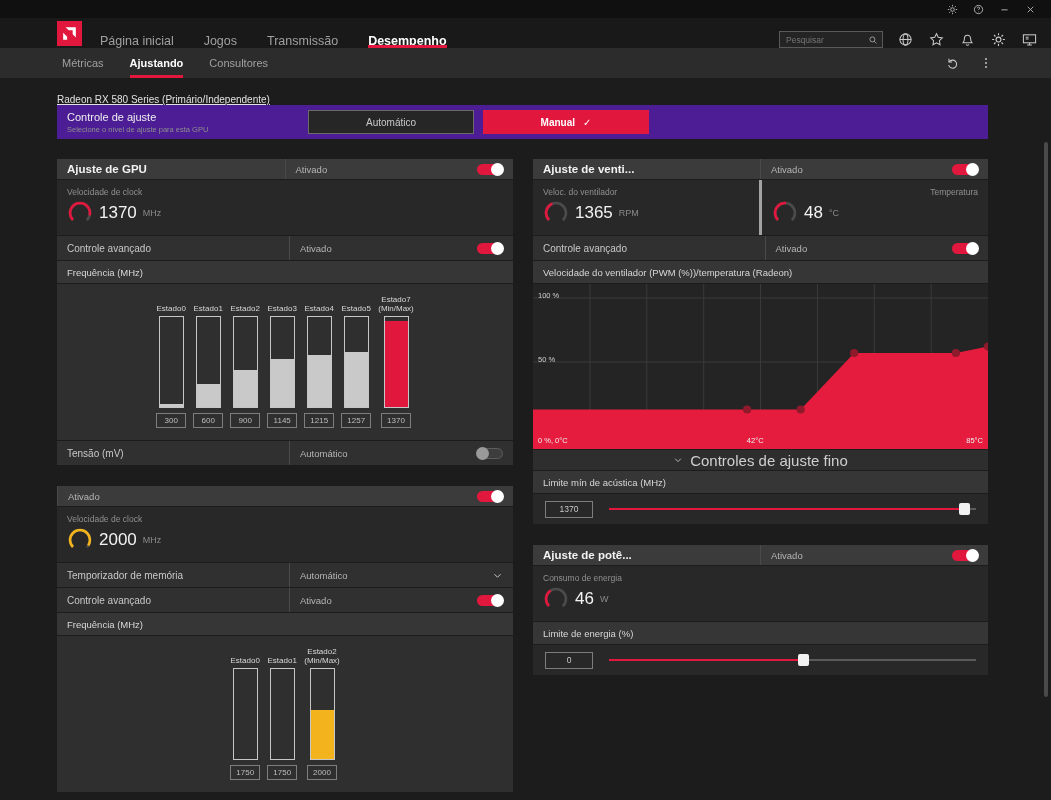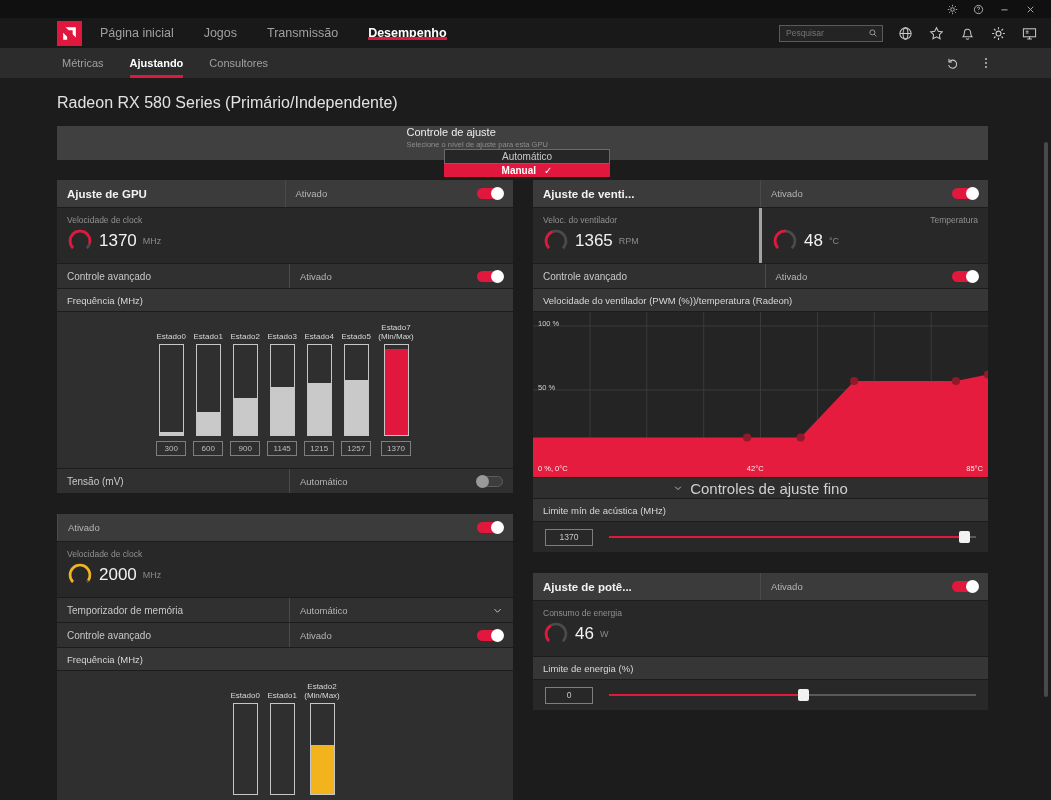--- a/index.html
+++ b/index.html
@@ -11,21 +11,21 @@
     width:1051px;height:800px;overflow:hidden;
     background:#1c1c1c;color:#ddd;
     font-family:"Liberation Sans","DejaVu Sans",sans-serif;
     position:relative;
   }
   
   .titlebar{height:18px;background:#101010;display:flex;align-items:center;justify-content:flex-end;padding-right:8px;}
   .titlebar .icon-btn{width:26px;height:14px;display:flex;align-items:center;justify-content:center;}
   .titlebar svg{width:11px;height:11px;}
   
-  .navbar{height:30px;background:#191919;display:flex;align-items:center;padding-left:57px;padding-right:14px;}
+  .navbar{height:30px;background:#191919;display:flex;align-items:flex-end;padding-left:57px;padding-right:14px;}
   .amd-logo{width:25px;height:25px;background:var(--accent);align-self:center;margin-right:18px;display:flex;align-items:center;justify-content:center;flex:none;}
   .amd-logo svg{width:19px;height:19px;}
   .nav-items{display:flex;align-items:stretch;}
   .nav-items .nav-item{display:flex;align-items:center;margin-right:30px;font-size:12.5px;color:#a0a0a0;position:relative;cursor:default;white-space:nowrap;}
   .nav-items .nav-item.active{color:#fff;font-weight:bold;}
   .nav-items .nav-item.active::after{content:"";position:absolute;left:0;right:0;bottom:0;height:3px;background:var(--accent);}
   .nav-right{margin-left:auto;display:flex;align-items:center;gap:15px;}
   .search-box{width:104px;height:17px;background:#242424;border:1px solid #5a5a5a;display:flex;align-items:center;padding:0 4px;}
   .search-box input{flex:1;min-width:0;background:transparent;border:none;outline:none;color:#ccc;font-size:8.5px;font-family:inherit;}
   .search-box .icon-btn svg{width:10px;height:10px;display:block;}
@@ -33,35 +33,35 @@
   .nav-icons .icon-btn{width:15px;height:15px;}
   .nav-icons svg{width:15px;height:15px;display:block;}
   
   .subnav{height:30px;background:#2c2c2c;display:flex;align-items:stretch;padding-left:62px;padding-right:58px;}
   .subnav .nav-item{font-size:11px;margin-right:26px;}
   .sub-icons{margin-left:auto;display:flex;align-items:center;gap:20px;}
   .sub-icons .icon-btn{width:14px;height:14px;}
   .sub-icons svg{width:14px;height:14px;display:block;}
   
   .content{padding:16px 63px 0 57px;}
-  .device-name{font-size:16px;color:#e2e2e2;margin-bottom:14px;}
-  .tuning-bar{height:34px;background:#404040;display:flex;align-items:center;padding:0 10px;margin-bottom:20px;flex-direction:column;}
+  .device-name{font-size:10px;color:#e2e2e2;text-decoration:underline;}
+  .tuning-bar{height:34px;background:#4c1d95;display:flex;align-items:center;padding:0 10px;margin-bottom:20px;}
   .tc-text{width:232px;}
   .tc-title{font-size:11px;color:#eee;}
   .tc-sub{font-size:7.5px;color:#8d8d8d;margin-top:2px;}
   .btn{height:24px;width:166px;font-size:10px;font-family:inherit;cursor:pointer;display:flex;align-items:center;justify-content:center;margin-left:9px;}
   .btn-auto{background:#262626;border:1px solid #6a6a6a;color:#c9c9c9;}
   .btn-manual{background:var(--accent);border:none;color:#fff;font-weight:bold;gap:8px;}
   .btn-manual .check{font-weight:bold;}
   .columns{display:flex;gap:20px;}
   .col{width:456px;display:flex;flex-direction:column;}
   .col:last-child{width:455px;}
   .col .panel + .panel{margin-top:20px;}
   
-  .p-header{height:27px;background:#3b3b3b;display:flex;margin-bottom:1px;}
+  .p-header{height:20px;background:#3b3b3b;display:flex;margin-bottom:1px;}
   .p-header .cell{flex:1;display:flex;align-items:center;padding:0 10px;min-width:0;}
   .p-header .p-title{font-size:11.5px;font-weight:bold;color:#f2f2f2;white-space:nowrap;overflow:hidden;}
   .cellR{border-left:1px solid #4a4a4a;}
   .status{font-size:9.5px;color:#b5b5b5;}
   .row{background:#303030;margin-bottom:1px;}
   .row.split{height:24px;display:flex;gap:9px;}
   .row.split .cell{flex:1;display:flex;align-items:center;padding:0 10px;font-size:10px;color:#c8c8c8;min-width:0;}
   .row.sub{height:22px;display:flex;align-items:center;padding:0 10px;font-size:9.5px;color:#d8d8d8;background:#363636;}
   .gauge-row{background:#282828;padding:7px 10px 9px;margin-bottom:1px;}
   .gauge-row.two{display:flex;padding:0;}

